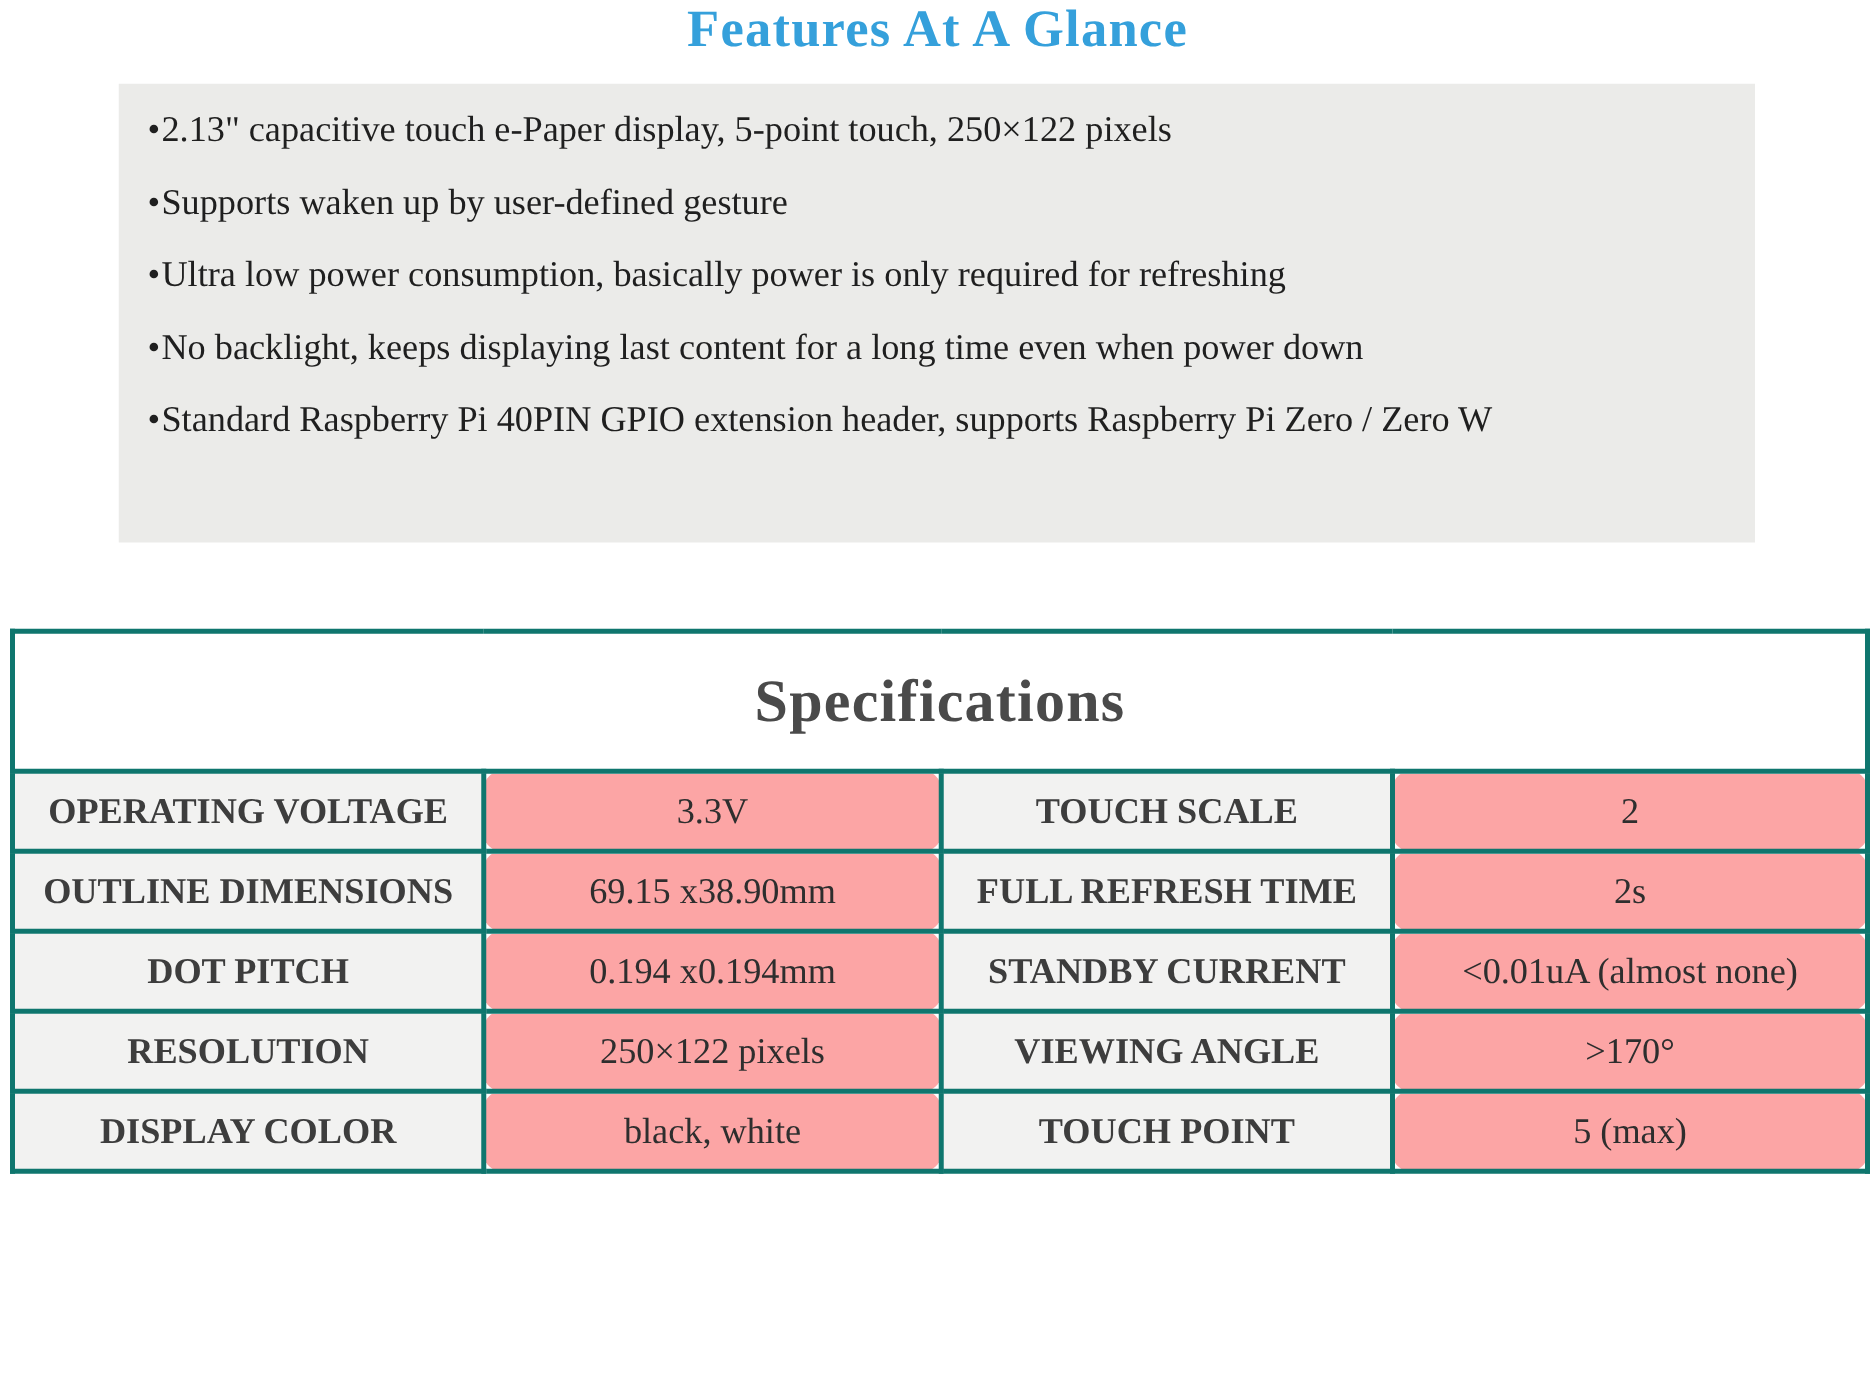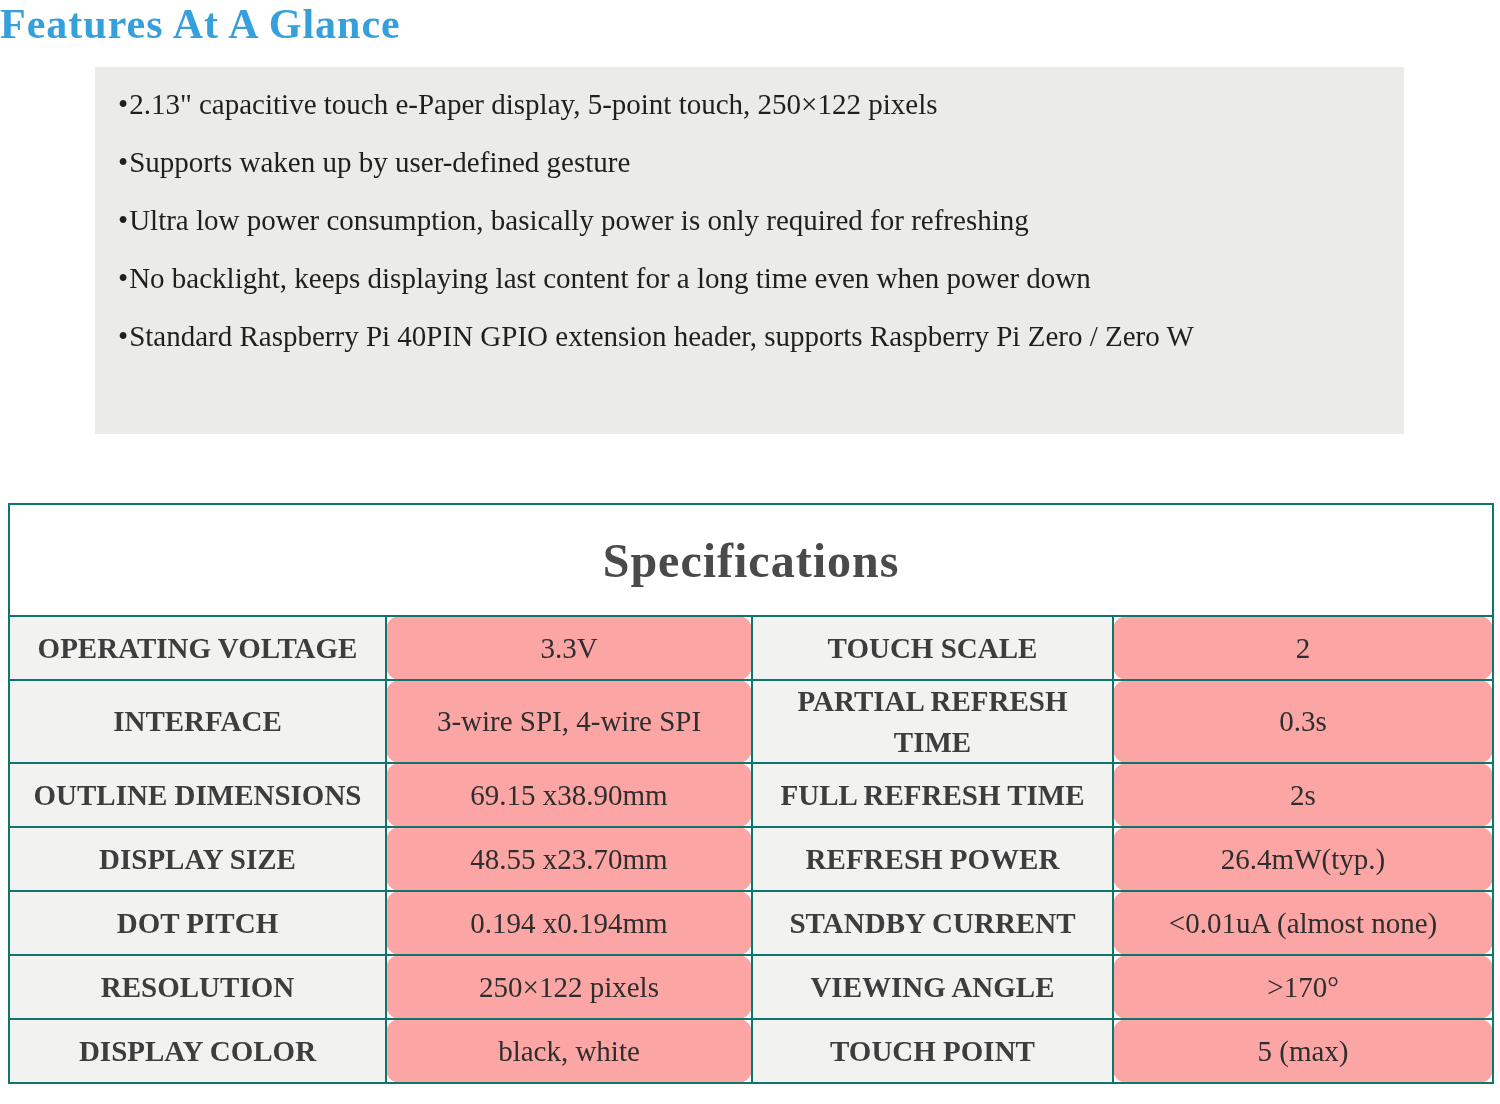--- a/index.html
+++ b/index.html
@@ -10,20 +10,21 @@
     height: 1104px;
     background: #ffffff;
     font-family: "Liberation Serif", "DejaVu Serif", serif;
     overflow: hidden;
   }
   .title {
     position: absolute;
     top: 0px;
     left: 0;
     width: 100%;
+    text-align: center;
     font-size: 42px;
     font-weight: bold;
     color: #35A0DB;
     letter-spacing: 1px;
   }
   .features-box {
     position: absolute;
     left: 95px;
     top: 67px;
     width: 1309px;
@@ -41,21 +42,21 @@
   .features-list .bullet { margin-right: 1px; }
   .spec-table {
     position: absolute;
     left: 8px;
     top: 503px;
     width: 1484px;
     border-collapse: collapse;
     table-layout: fixed;
   }
   .spec-table th, .spec-table td {
-    border: 2px solid #0f766e;
+    border: 4px solid #0f766e;
     text-align: center;
     vertical-align: middle;
     overflow: hidden;
   }
   .spec-table thead th {
     height: 112px;
     background: #ffffff;
     font-size: 48px;
     font-weight: bold;
     color: #4A4A4A;
@@ -106,36 +107,24 @@
       </tr>
     </thead>
     <tbody id="spec-body">
         <tr>
           <td class="label-cell">OPERATING VOLTAGE</td>
           <td class="value-cell">3.3V</td>
           <td class="label-cell">TOUCH SCALE</td>
           <td class="value-cell">2</td>
         </tr>
         <tr>
-          <td class="label-cell">INTERFACE</td>
-          <td class="value-cell">3-wire SPI, 4-wire SPI</td>
-          <td class="label-cell">PARTIAL REFRESH TIME</td>
-          <td class="value-cell">0.3s</td>
-        </tr>
-        <tr>
           <td class="label-cell">OUTLINE DIMENSIONS</td>
           <td class="value-cell">69.15 x38.90mm</td>
           <td class="label-cell">FULL REFRESH TIME</td>
           <td class="value-cell">2s</td>
-        </tr>
-        <tr>
-          <td class="label-cell">DISPLAY SIZE</td>
-          <td class="value-cell">48.55 x23.70mm</td>
-          <td class="label-cell">REFRESH POWER</td>
-          <td class="value-cell">26.4mW(typ.)</td>
         </tr>
         <tr>
           <td class="label-cell">DOT PITCH</td>
           <td class="value-cell">0.194 x0.194mm</td>
           <td class="label-cell">STANDBY CURRENT</td>
           <td class="value-cell">&lt;0.01uA (almost none)</td>
         </tr>
         <tr>
           <td class="label-cell">RESOLUTION</td>
           <td class="value-cell">250×122 pixels</td>

